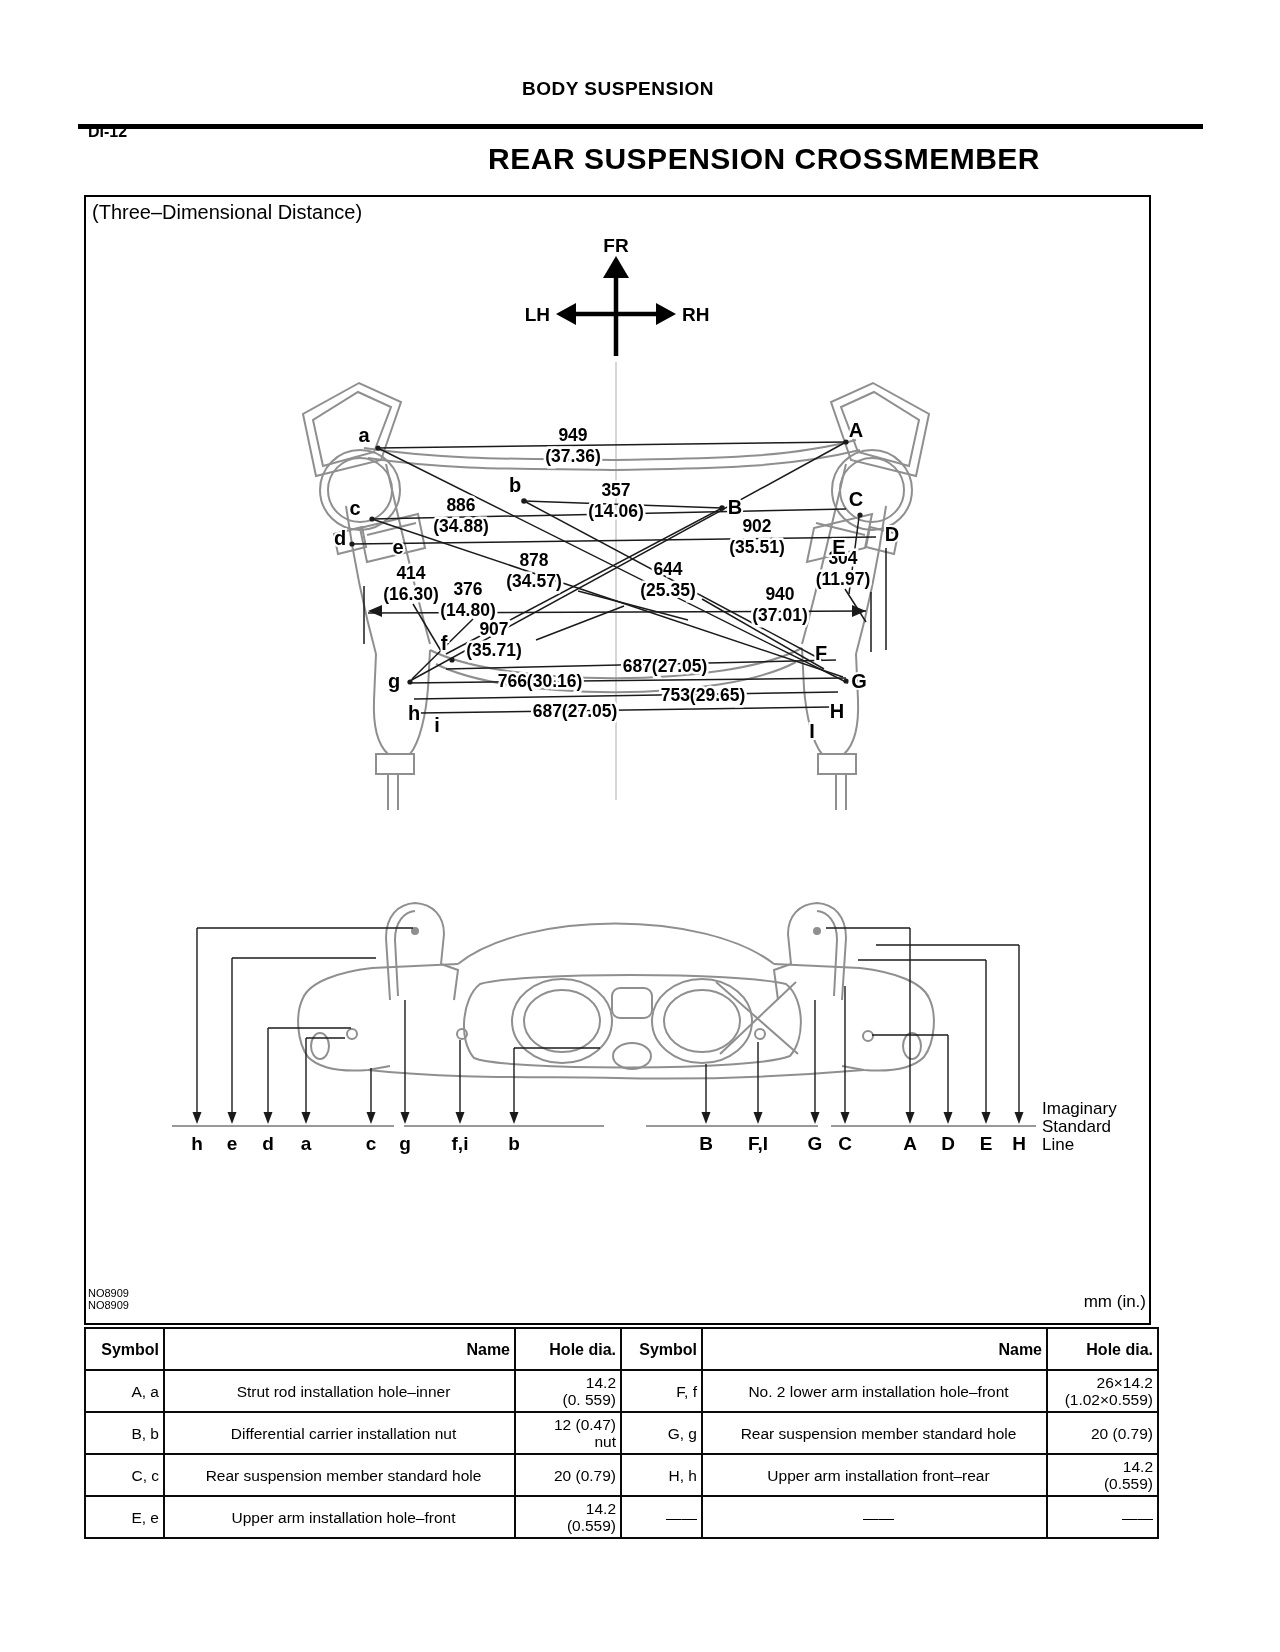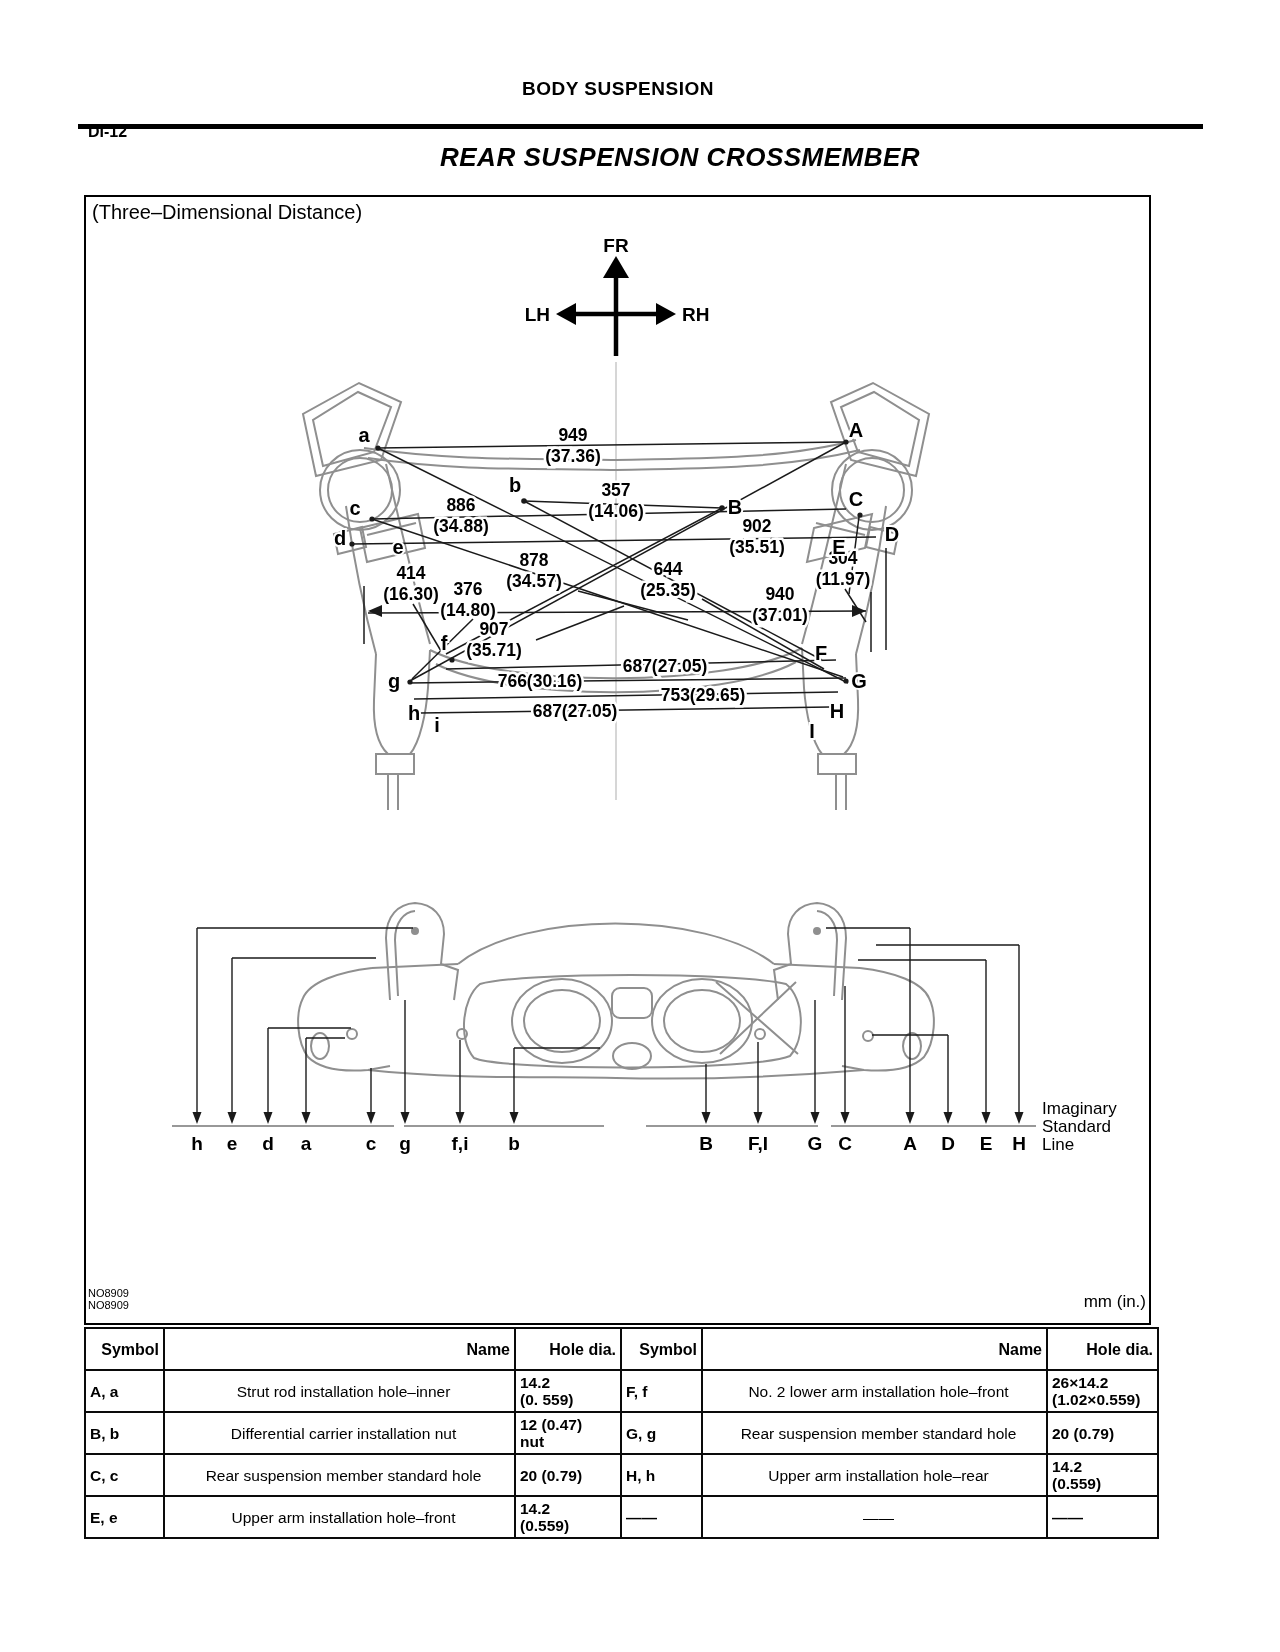--- a/index.html
+++ b/index.html
@@ -2,43 +2,43 @@
 <html><head>
 <meta charset="utf-8">
 <style>
   html,body{margin:0;padding:0;background:#e8e8e8;}
   .page{position:relative;width:1280px;height:1652px;background:#fff;
         font-family:"Liberation Sans",sans-serif;color:#000;overflow:hidden;}
   .hdr-left{position:absolute;left:88px;top:78px;font-size:16px;font-weight:bold;margin-top:45px;}
   .hdr-center{position:absolute;left:418px;top:78px;width:400px;text-align:center;
         font-size:19px;font-weight:bold;letter-spacing:.5px;}
   .hdr-rule{position:absolute;left:78px;top:124px;width:1125px;height:5px;background:#000;}
-  .page-title{position:absolute;left:440px;top:142px;width:600px;text-align:left;
-        font-size:26px;font-weight:bold;letter-spacing:.5px;font-style:italic;}
+  .page-title{position:absolute;left:440px;top:142px;width:600px;text-align:right;
+        font-size:30px;font-weight:bold;letter-spacing:.5px;}
   .fig-box{position:absolute;left:84px;top:195px;width:1063px;height:1126px;
         border:2.5px solid #000;}
   .box-label{position:absolute;left:92px;top:201px;font-size:20px;font-weight:normal;}
   .fig-svg{position:absolute;left:84px;top:195px;}
   .code-block{position:absolute;left:88px;top:1288px;font-size:11px;line-height:11.5px;}
   .units{position:absolute;left:1000px;top:1292px;width:146px;text-align:right;font-size:17px;}
   
   .ltr{font:bold 20px "Liberation Sans",sans-serif;fill:#000;
        stroke:#fff;stroke-width:4px;paint-order:stroke;}
   .dim{font:bold 17.5px "Liberation Sans",sans-serif;fill:#000;
        stroke:#fff;stroke-width:5px;paint-order:stroke;}
   .botltr{font:bold 19px "Liberation Sans",sans-serif;fill:#000;}
   .imag{font:17px "Liberation Sans",sans-serif;fill:#000;}
   .cmps{font:bold 19px "Liberation Sans",sans-serif;fill:#000;}
   
   .spec-table{position:absolute;left:84px;top:1327px;width:1073px;
         border-collapse:collapse;table-layout:fixed;}
   .spec-table th,.spec-table td{border:2px solid #0a0a0a;font-size:15.5px;
         line-height:17px;padding:2px 4px;vertical-align:middle;}
   .spec-table th{font-weight:bold;text-align:right;height:30px;font-size:16px;}
-  .spec-table td.sym,.spec-table td.dia{text-align:left;white-space:pre-line;font-weight:bold;}
+  .spec-table td.sym,.spec-table td.dia{text-align:right;white-space:pre-line;}
   .spec-table td.name{text-align:center;padding-left:12px;}
   .spec-table tr{height:42px;}
 </style>
 </head>
 <body>
 
 <div class="page">
 
   <div class="hdr-left">DI-12</div>
   <div class="hdr-center">BODY SUSPENSION</div>
@@ -323,21 +323,21 @@
 nut</td>
           <td class="sym">G, g</td>
           <td class="name">Rear suspension member standard hole</td>
           <td class="dia">20 (0.79)</td>
         </tr>
         <tr>
           <td class="sym">C, c</td>
           <td class="name">Rear suspension member standard hole</td>
           <td class="dia">20 (0.79)</td>
           <td class="sym">H, h</td>
-          <td class="name">Upper arm installation hole–rear</td>
+          <td class="name">Upper arm installation front–rear</td>
           <td class="dia">14.2
 (0.559)</td>
         </tr>
         <tr>
           <td class="sym">E, e</td>
           <td class="name">Upper arm installation hole–front</td>
           <td class="dia">14.2
 (0.559)</td>
           <td class="sym">——</td>
           <td class="name">——</td>

